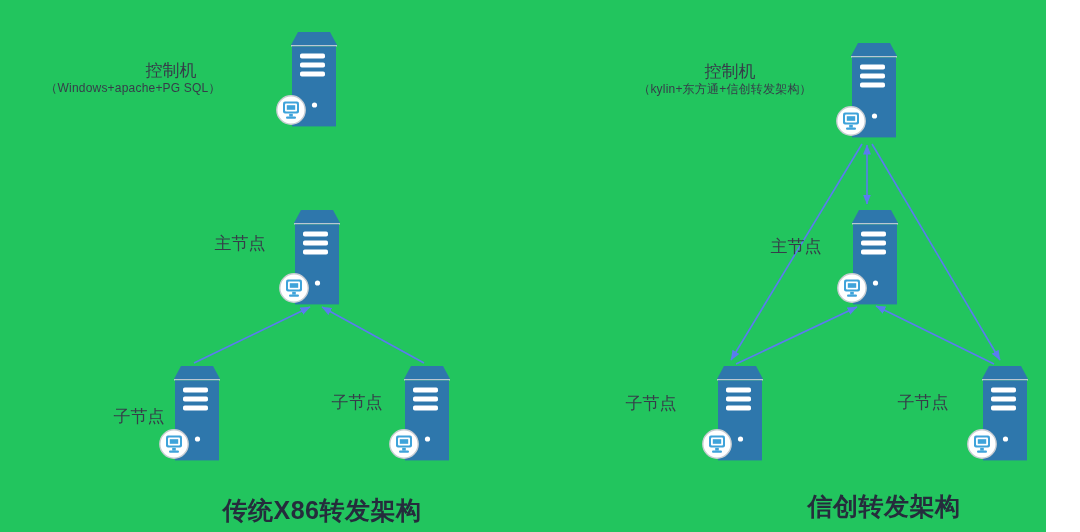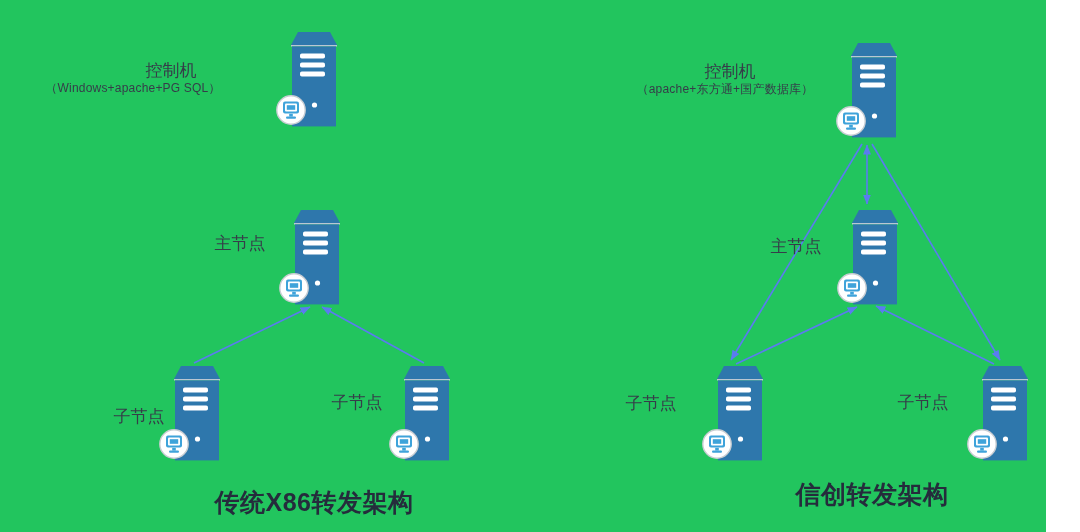--- a/index.html
+++ b/index.html
@@ -106,39 +106,39 @@
     <svg class="server" style="left:387px;top:365px">
         <use href="#server-tower"></use>
       </svg>
 
     <div class="lbl" style="left:171px;top:61px">控制机</div>
     <div class="lbl stack" style="left:133px;top:81px">（Windows+apache+PG SQL）</div>
     <div class="lbl" style="left:240px;top:234px">主节点</div>
     <div class="lbl" style="left:139px;top:407px">子节点</div>
     <div class="lbl" style="left:357px;top:393px">子节点</div>
 
-    <h2 class="diagram-title" style="left:306px;top:478px;margin:8px">传统X86转发架构</h2>
+    <h2 class="diagram-title" style="left:306px;top:478px;margin:16px">传统X86转发架构</h2>
   </section>
 
   <section>
     <svg class="server" style="left:834px;top:42px">
         <use href="#server-tower"></use>
       </svg>
     <svg class="server" style="left:835px;top:209px">
         <use href="#server-tower"></use>
       </svg>
     <svg class="server" style="left:700px;top:365px">
         <use href="#server-tower"></use>
       </svg>
     <svg class="server" style="left:965px;top:365px">
         <use href="#server-tower"></use>
       </svg>
 
     <div class="lbl" style="left:730px;top:62px">控制机</div>
-    <div class="lbl stack" style="left:725px;top:82px">（apache+东方通+国产数据库）</div>
+    <div class="lbl stack" style="left:725px;top:82px">（kylin+东方通+信创转发架构）</div>
     <div class="lbl" style="left:796px;top:237px">主节点</div>
     <div class="lbl" style="left:651px;top:394px">子节点</div>
     <div class="lbl" style="left:923px;top:393px">子节点</div>
 
-    <h2 class="diagram-title" style="left:872px;top:478px;margin:0">信创转发架构</h2>
+    <h2 class="diagram-title" style="left:872px;top:478px;margin:12px">信创转发架构</h2>
   </section>
 
 </div>
 
 </body></html>

